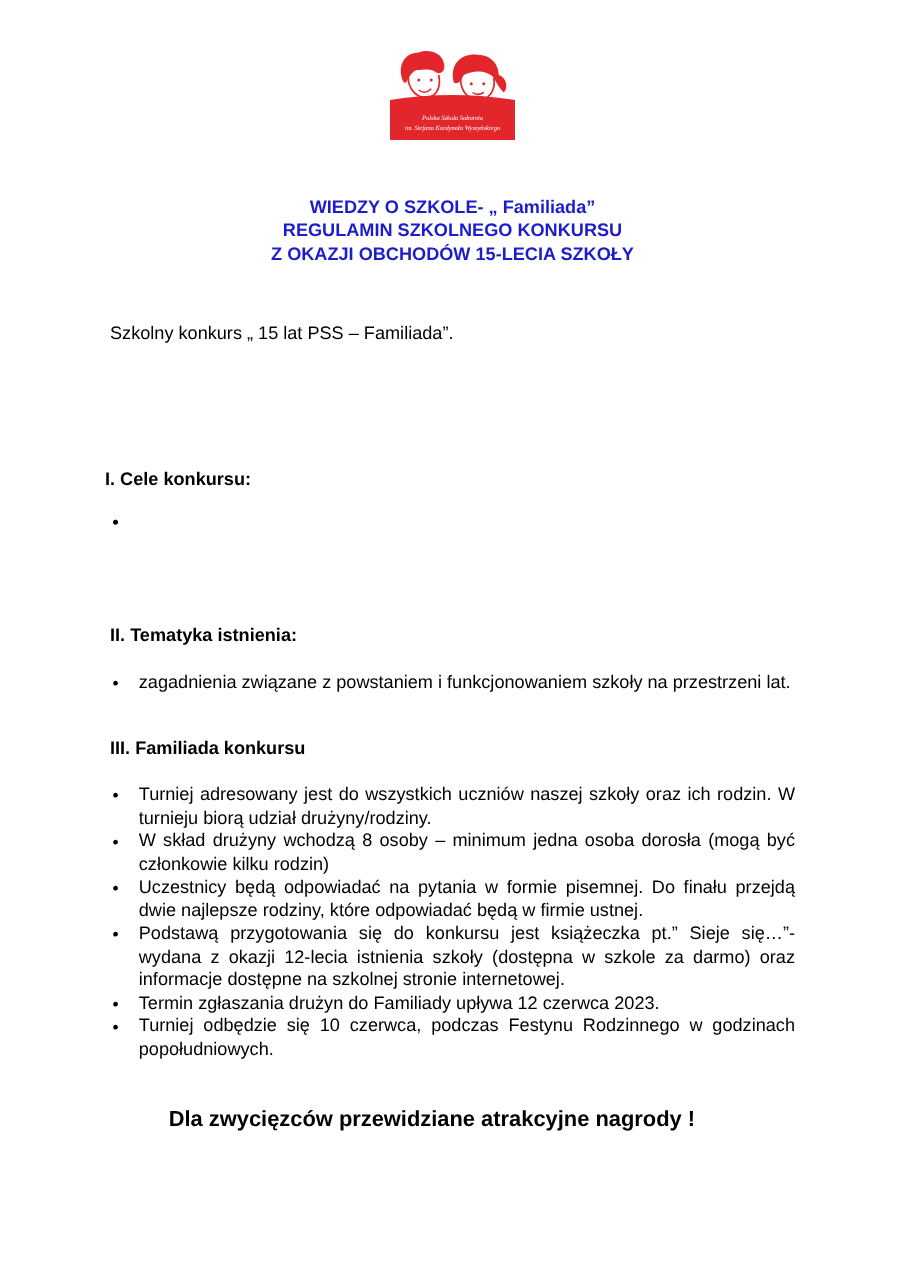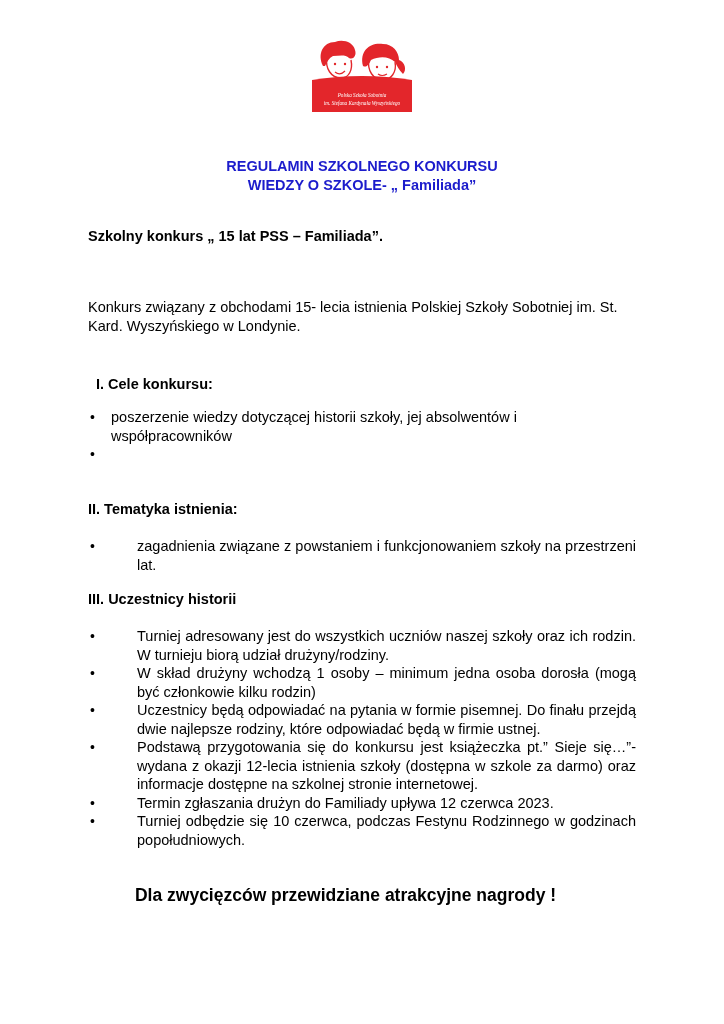--- a/index.html
+++ b/index.html
@@ -9,31 +9,31 @@
 
   .logo { position: absolute; left: 309px; top: 36px; width: 106px; height: 76px; }
   .logo-band { position: absolute; left: 3px; top: 44px; width: 100px; height: 32px; background: #e3262b; }
   .logo-text { position: absolute; left: 3px; width: 100px; text-align: center; color: #fff;
                font-family: "Liberation Serif", serif; font-style: italic; font-size: 5.2px; line-height: 6px; }
 
   .title { position: absolute; left: 90px; top: 157px; width: 544px; text-align: center;
            color: #1c1ccc; font-weight: bold; font-size: 14.5px; line-height: 19px; }
   .title div { white-space: nowrap; }
 
-  .subtitle { position: absolute; left: 88px; top: 228px; font-weight: bold; font-size: 14.5px; white-space: nowrap; }
+  .subtitle { position: absolute; left: 88px; top: 259px; font-weight: normal; font-size: 14.5px; white-space: nowrap; }
 
   .intro { position: absolute; left: 88px; top: 298px; width: 548px; font-size: 14.5px; line-height: 19px; }
 
   .h { position: absolute; font-weight: bold; font-size: 14.5px; white-space: nowrap; }
 
   ul.list { position: absolute; left: 88px; width: 548px; margin: 0; padding: 0; list-style: none;
             font-size: 14.5px; line-height: 18.5px; }
   ul.list li { position: relative; padding-left: 23px; }
   ul.list li .bullet { position: absolute; left: 2px; top: 0; font-size: 14px; }
-  ul.list.justify li .txt { display: block; text-align: justify; margin-left: 26px; }
+  ul.list.justify li .txt { display: block; text-align: justify; }
 
   .final { position: absolute; left: 0; top: 885px; width: 691px; text-align: center;
            font-weight: bold; font-size: 17.5px; white-space: nowrap; }
 </style>
 </head>
 <body>
 
 <div class="page">
 
   <div class="logo">
@@ -54,56 +54,55 @@
       <path d="M69 38 Q73 41 78 38" fill="none" stroke="#e3262b" stroke-width="1.2"></path>
 
       <path d="M3 44 Q53 36 103 44 L103 48 L3 48 Z" fill="#e3262b"></path>
     </svg>
     <div class="logo-band"></div>
     <div class="logo-text" style="top:56px;">Polska Szkoła Sobotnia</div>
     <div class="logo-text" style="top:64px;">im. Stefana Kardynała Wyszyńskiego</div>
   </div>
 
   <div class="title">
+    <div>WIEDZY O SZKOLE- „ Familiada”</div>
     <div>REGULAMIN SZKOLNEGO KONKURSU</div>
-    <div>WIEDZY O SZKOLE- „ Familiada”</div>
+    <div>Z OKAZJI OBCHODÓW 15-LECIA SZKOŁY</div>
   </div>
 
   <div class="subtitle">Szkolny konkurs „ 15 lat PSS –  Familiada”.</div>
 
-  <div class="intro">Konkurs związany z obchodami 15- lecia istnienia Polskiej Szkoły Sobotniej im. St. Kard. Wyszyńskiego w Londynie.</div>
 
-  <div class="h" style="left:96px; top:376px;">I. Cele konkursu:</div>
+  <div class="h" style="left:84px; top:376px;">I. Cele konkursu:</div>
   <ul class="list" style="top:408px;">
     <li>
       <span class="bullet">•</span>
-      <span class="txt">poszerzenie wiedzy dotyczącej historii szkoły, jej absolwentów i współpracowników</span>
     </li>
     <li>
       <span class="bullet">•</span>
     </li>
   </ul>
 
   <div class="h" style="left:88px; top:501px;">II. Tematyka istnienia:</div>
   <ul class="list justify" style="top:537px;">
     <li>
       <span class="bullet">•</span>
       <span class="txt">zagadnienia związane z powstaniem i funkcjonowaniem szkoły na przestrzeni lat.</span>
     </li>
   </ul>
 
-  <div class="h" style="left:88px; top:591px;">III. Uczestnicy historii</div>
+  <div class="h" style="left:88px; top:591px;">III. Familiada konkursu</div>
   <ul class="list justify" style="top:627px;">
     <li>
       <span class="bullet">•</span>
       <span class="txt">Turniej adresowany jest do wszystkich uczniów  naszej szkoły oraz ich rodzin. W turnieju biorą udział drużyny/rodziny.</span>
     </li>
     <li>
       <span class="bullet">•</span>
-      <span class="txt">W skład drużyny wchodzą 1  osoby – minimum jedna osoba dorosła (mogą być członkowie kilku rodzin)</span>
+      <span class="txt">W skład drużyny wchodzą 8  osoby – minimum jedna osoba dorosła (mogą być członkowie kilku rodzin)</span>
     </li>
     <li>
       <span class="bullet">•</span>
       <span class="txt">Uczestnicy będą odpowiadać na pytania w formie pisemnej. Do finału przejdą dwie najlepsze rodziny, które odpowiadać będą w firmie ustnej.</span>
     </li>
     <li>
       <span class="bullet">•</span>
       <span class="txt">Podstawą przygotowania się do konkursu jest książeczka pt.” Sieje się…”- wydana z okazji 12-lecia istnienia szkoły (dostępna w szkole za darmo) oraz informacje dostępne na szkolnej stronie internetowej.</span>
     </li>
     <li>

